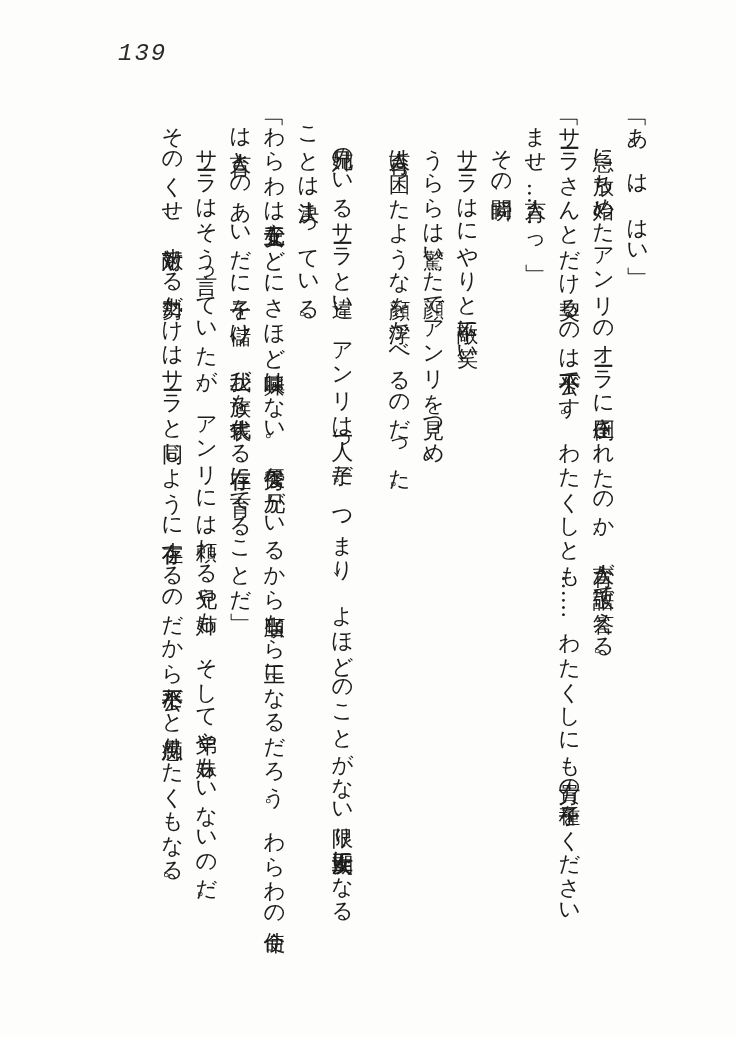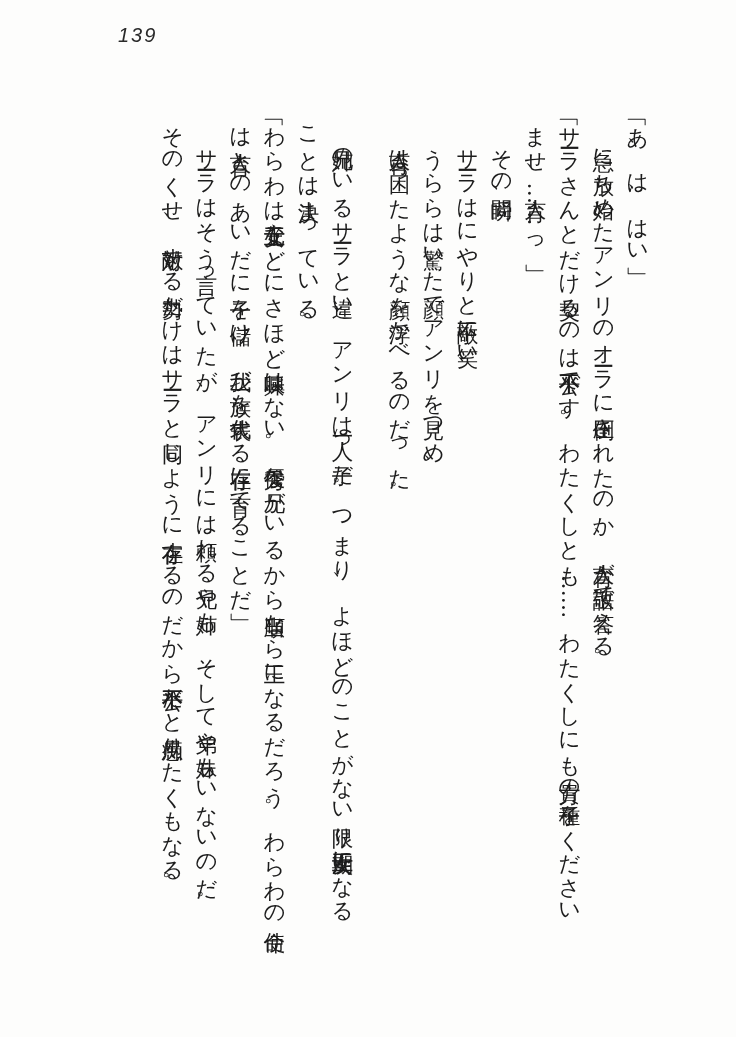--- a/index.html
+++ b/index.html
@@ -8,25 +8,25 @@
   }
   body {
     width: 736px;
     height: 1037px;
     position: relative;
     overflow: hidden;
     background: #fdfdfc;
   }
   .page-number {
     position: absolute;
-    top: 24px;
+    top: 40px;
     left: 118px;
-    font-family: Liberation Sans, sans-serif;
+    font-family: Liberation Mono, monospace;
     font-style: italic;
-    font-size: 20px;
+    font-size: 24px;
     letter-spacing: 2px;
     color: #2a2a2a;
   }
   .text-block {
     position: absolute;
     top: 112px;
     right: 82px;
     height: 817px; 
     writing-mode: vertical-rl;
     text-orientation: mixed;

